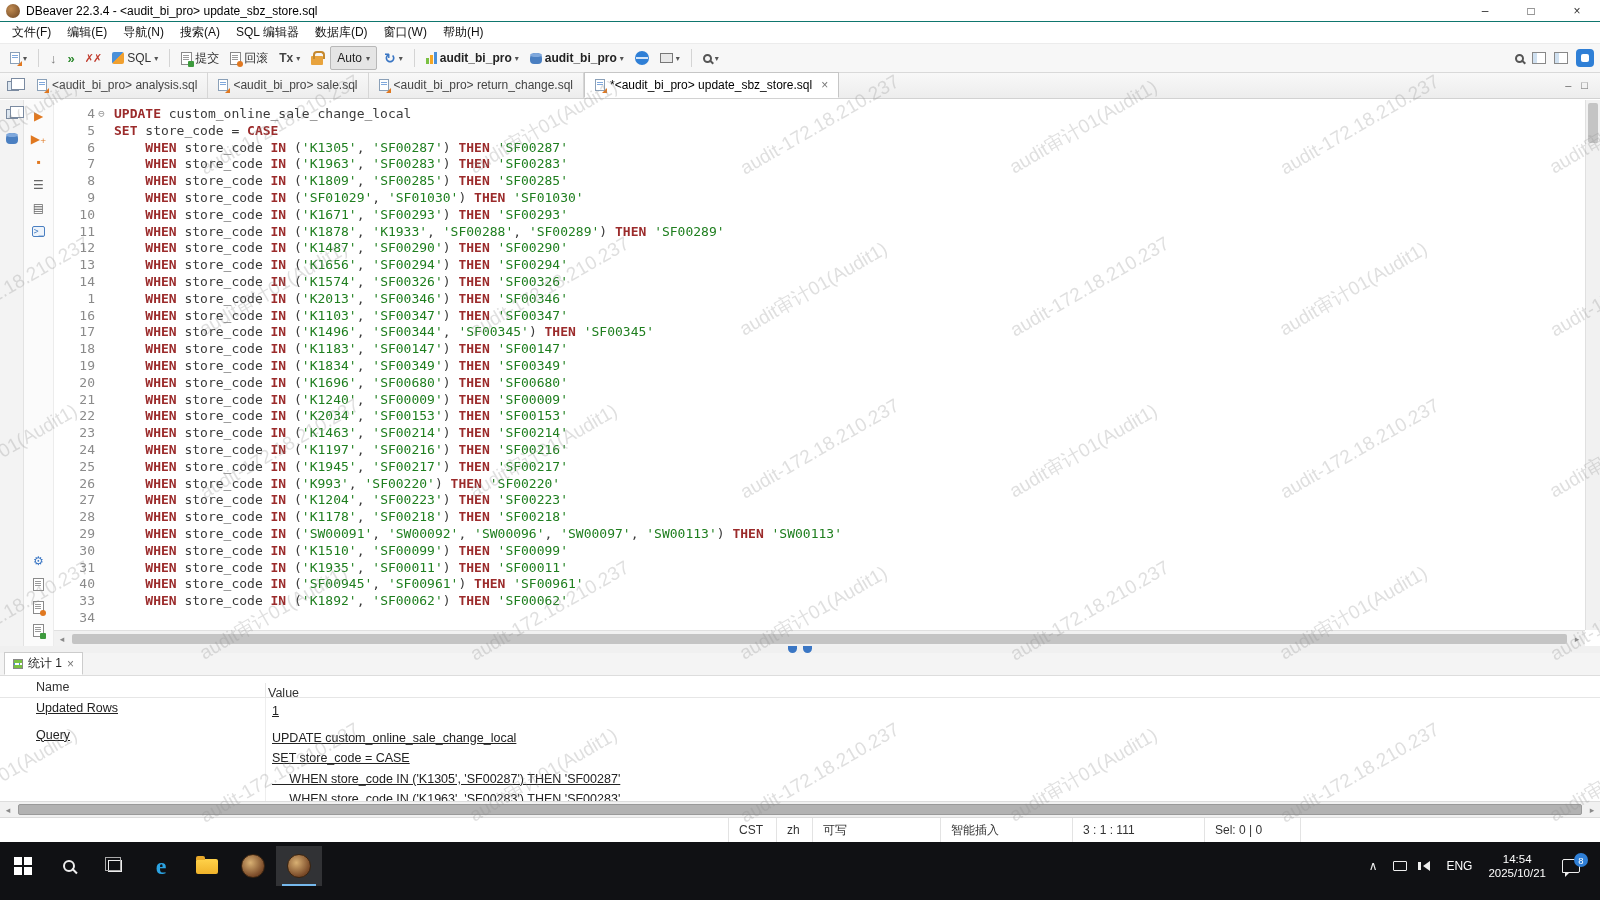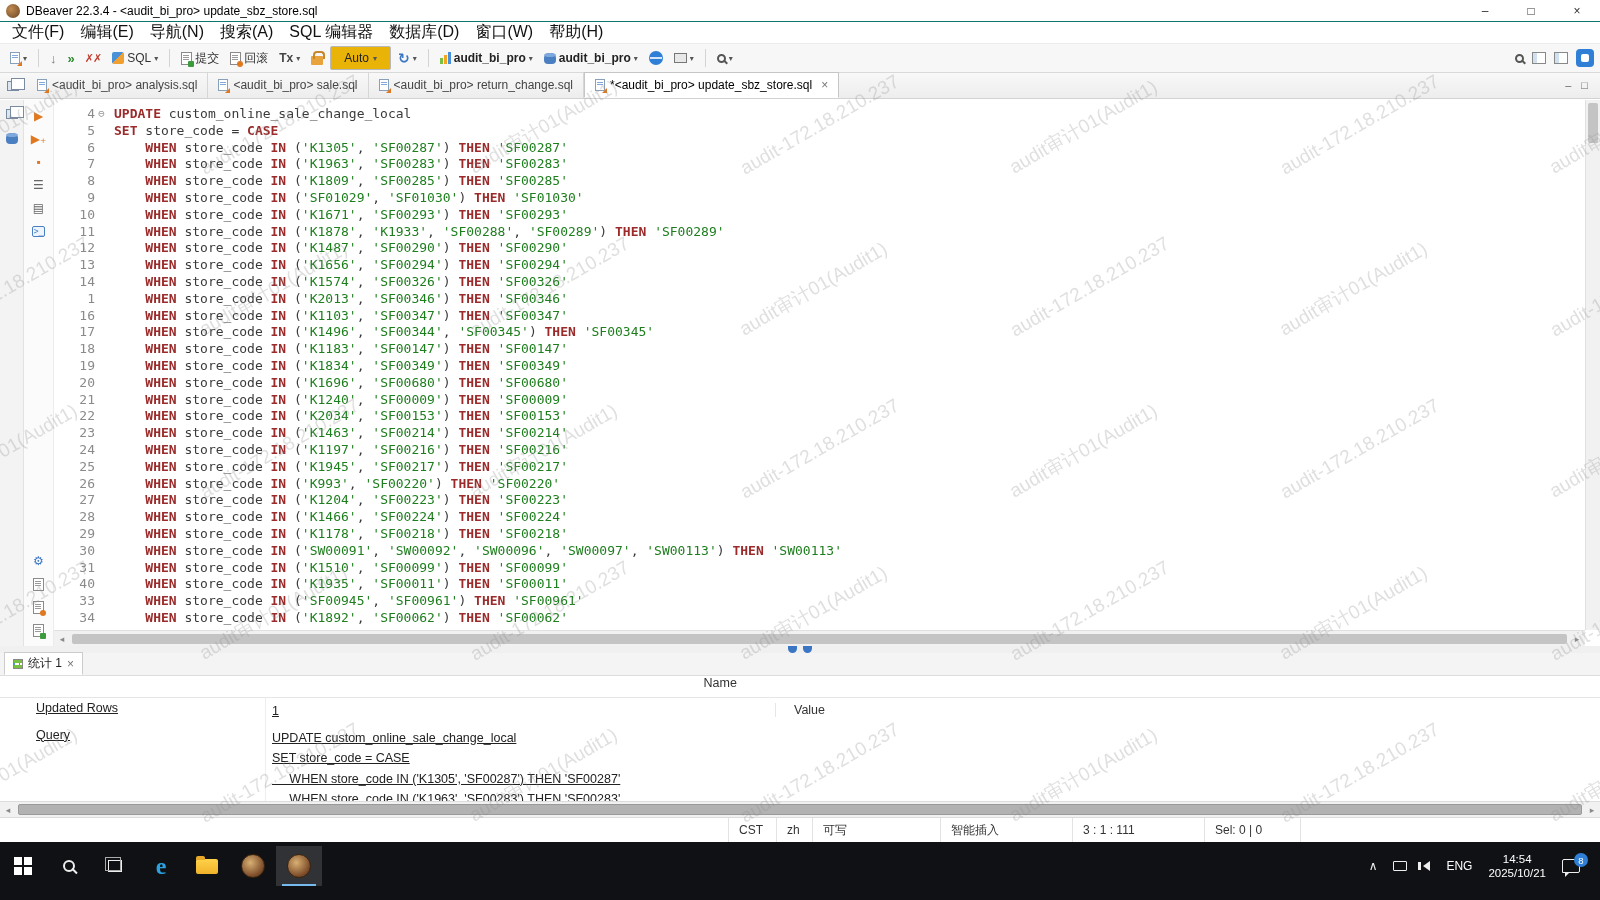--- a/index.html
+++ b/index.html
@@ -9,39 +9,39 @@
 
   
   .titlebar { position:absolute; top:0; left:0; right:0; height:22px; background:#ffffff; display:flex; align-items:center; border-bottom:1px solid #0f766e; }
   .app-ic { width:14px; height:14px; border-radius:50%; background:radial-gradient(circle at 35% 35%, #c08a50, #6b4423); margin:0 6px 0 6px; }
   .title-text { font-size:12px; color:#000; }
   .win-ctrls { margin-left:auto; display:flex; height:100%; }
   .win-btn { width:46px; height:100%; display:flex; align-items:center; justify-content:center; color:#333; font-size:12px; cursor:default; }
 
   
   .menubar { position:absolute; top:22px; left:0; right:0; height:22px; background:#fff; display:flex; align-items:center; padding-left:4px; border-bottom:1px solid #ececec; }
-  .menu-item { padding:3px 8px; font-size:16px; color:#111; }
+  .menu-item { padding:3px 8px; font-size:12px; color:#111; }
 
   
   .toolbar { position:absolute; top:44px; left:0; right:0; height:29px; background:#f7f7f7; border-bottom:1px solid #d9d9d9; display:flex; align-items:center; padding-left:6px; gap:3px; }
   .tbtn { display:flex; align-items:center; gap:3px; padding:2px 4px; border-radius:3px; color:#333; font-size:12px; background:transparent; border:none; }
   .tsep { width:1px; height:18px; background:#d4d4d4; margin:0 4px; }
   .caret { font-size:8px; color:#555; }
   .g-down { color:#7a7a7a; font-weight:bold; font-size:13px; }
   .g-fwd { color:#2d8a2d; font-weight:bold; font-size:13px; letter-spacing:-1px; }
   .g-xx { color:#c0392b; font-weight:bold; font-size:11px; letter-spacing:-1px; }
   .sql-ic { width:12px; height:12px; background:linear-gradient(135deg,#4a90d9 50%,#f0a030 50%); border-radius:2px; }
   .doc-ic { width:11px; height:13px; background:#fff; border:1px solid #8a8a8a; position:relative; }
   .doc-ic::after { content:""; position:absolute; left:1px; top:2px; width:6px; height:1px; box-shadow:0 2px 0 #9a9a9a, 0 4px 0 #9a9a9a; background:#9a9a9a; }
   .doc-green::before { content:""; position:absolute; right:-3px; bottom:-3px; width:6px; height:6px; background:#3d9a3d; border-radius:1px; }
   .doc-orange::before { content:""; position:absolute; right:-3px; bottom:-3px; width:6px; height:6px; background:#e07820; border-radius:50%; }
   .tx-label { font-weight:bold; color:#444; font-size:12px; }
   .lock-ic { position:relative; width:12px; height:9px; background:#e8a33d; border-radius:1px; margin-top:5px; }
   .lock-ic::before { content:""; position:absolute; top:-5px; left:2px; width:8px; height:6px; border:2px solid #c5882e; border-bottom:none; border-radius:4px 4px 0 0; }
-  .combo-box { display:flex; align-items:center; gap:4px; background:#eab308; border:1px solid #b8b8b8; height:24px; padding:0 13px; border-radius:2px; font-size:12px; color:#222; }
+  .combo-box { display:flex; align-items:center; gap:4px; background:#e5e5e5; border:1px solid #b8b8b8; height:24px; padding:0 6px; border-radius:2px; font-size:12px; color:#222; }
   .refresh-ic { color:#3a76c4; font-size:14px; font-weight:bold; }
   .bars-ic { display:flex; align-items:flex-end; gap:1px; height:12px; }
   .bars-ic i { display:block; width:3px; background:#4a90d9; }
   .bars-ic i:nth-child(1){ height:6px; background:#7ac143; }
   .bars-ic i:nth-child(2){ height:9px; background:#f5a623; }
   .bars-ic i:nth-child(3){ height:12px; background:#4a90d9; }
   .conn-label { font-weight:bold; color:#222; }
   .db-ic { position:relative; width:12px; height:11px; background:#4a7fc1; border-radius:5px 5px 4px 4px; }
   .db-ic::before { content:""; position:absolute; top:0; left:0; width:12px; height:4px; background:#7fa8dc; border-radius:50%; }
   .globe-ic { width:14px; height:14px; border-radius:50%; background:#2f7fd6; position:relative; }
@@ -100,23 +100,23 @@
 
   
   .results { position:absolute; top:653px; left:0; right:0; height:164px; background:#fff; }
   .rtabs { height:23px; background:#f4f4f4; border-bottom:1px solid #ddd; display:flex; align-items:flex-end; padding-left:4px; }
   .rtab { display:flex; align-items:center; gap:5px; background:#fff; border:1px solid #ccc; border-bottom:1px solid #fff; padding:2px 8px; font-size:12px; color:#222; }
   .grid-ic { width:10px; height:10px; background:
       linear-gradient(#7ac143 3px, transparent 3px),
       linear-gradient(90deg,#4a90d9 1px, transparent 1px);
       background-size:100% 5px, 5px 100%; border:1px solid #888; }
   .rclose { color:#777; font-size:12px; }
-  .rheader { height:22px; display:flex; border-bottom:1px solid #e6e6e6; font-size:12.5px; color:#333; align-items:center;flex-direction:column; }
+  .rheader { height:22px; display:flex; border-bottom:1px solid #e6e6e6; font-size:12.5px; color:#333; align-items:center; }
   .rheader .hname { width:265px; padding-left:36px; }
-  .rheader .hvalue { flex:1; padding-left:18px; border-left:1px solid #e6e6e6; height:100%; display:flex; align-items:center;margin-top:13px; }
+  .rheader .hvalue { flex:1; padding-left:2px; border-left:1px solid #e6e6e6; height:100%; display:flex; align-items:center;margin-top:13px; }
   .rrows { height:103px; overflow:hidden;text-decoration:underline; }
   .rrow { display:flex; font-size:12.5px; color:#222; }
   .rname { width:265px; padding:3px 0 3px 36px; flex:none; }
   .rvalue { flex:1; border-left:1px solid #eee; padding:3px 0 3px 6px; }
   .vline { height:20.5px; line-height:20.5px; white-space:pre; }
   .rhscroll { position:absolute; bottom:0; left:0; right:0; height:16px; background:#f1f1f1; border-top:1px solid #ddd; display:flex; align-items:center; }
   .rhthumb { height:11px; background:#b2b2b2; border:1px solid #9a9a9a; border-radius:2px; flex:1; margin:0 2px 0 2px; }
 
   
   .statusbar { position:absolute; top:817px; left:0; right:0; height:25px; background:#fff; border-top:1px solid #dcdcdc; display:flex; align-items:stretch; font-size:12px; color:#333; }
@@ -467,21 +467,20 @@
           <div class="cline">    <span class="tok-kw">WHEN</span> store_code <span class="tok-kw">IN</span> (<span class="tok-str">'K1183'</span>, <span class="tok-str">'SF00147'</span>) <span class="tok-kw">THEN</span> <span class="tok-str">'SF00147'</span></div>
           <div class="cline">    <span class="tok-kw">WHEN</span> store_code <span class="tok-kw">IN</span> (<span class="tok-str">'K1834'</span>, <span class="tok-str">'SF00349'</span>) <span class="tok-kw">THEN</span> <span class="tok-str">'SF00349'</span></div>
           <div class="cline">    <span class="tok-kw">WHEN</span> store_code <span class="tok-kw">IN</span> (<span class="tok-str">'K1696'</span>, <span class="tok-str">'SF00680'</span>) <span class="tok-kw">THEN</span> <span class="tok-str">'SF00680'</span></div>
           <div class="cline">    <span class="tok-kw">WHEN</span> store_code <span class="tok-kw">IN</span> (<span class="tok-str">'K1240'</span>, <span class="tok-str">'SF00009'</span>) <span class="tok-kw">THEN</span> <span class="tok-str">'SF00009'</span></div>
           <div class="cline">    <span class="tok-kw">WHEN</span> store_code <span class="tok-kw">IN</span> (<span class="tok-str">'K2034'</span>, <span class="tok-str">'SF00153'</span>) <span class="tok-kw">THEN</span> <span class="tok-str">'SF00153'</span></div>
           <div class="cline">    <span class="tok-kw">WHEN</span> store_code <span class="tok-kw">IN</span> (<span class="tok-str">'K1463'</span>, <span class="tok-str">'SF00214'</span>) <span class="tok-kw">THEN</span> <span class="tok-str">'SF00214'</span></div>
           <div class="cline">    <span class="tok-kw">WHEN</span> store_code <span class="tok-kw">IN</span> (<span class="tok-str">'K1197'</span>, <span class="tok-str">'SF00216'</span>) <span class="tok-kw">THEN</span> <span class="tok-str">'SF00216'</span></div>
           <div class="cline">    <span class="tok-kw">WHEN</span> store_code <span class="tok-kw">IN</span> (<span class="tok-str">'K1945'</span>, <span class="tok-str">'SF00217'</span>) <span class="tok-kw">THEN</span> <span class="tok-str">'SF00217'</span></div>
           <div class="cline">    <span class="tok-kw">WHEN</span> store_code <span class="tok-kw">IN</span> (<span class="tok-str">'K993'</span>, <span class="tok-str">'SF00220'</span>) <span class="tok-kw">THEN</span> <span class="tok-str">'SF00220'</span></div>
           <div class="cline">    <span class="tok-kw">WHEN</span> store_code <span class="tok-kw">IN</span> (<span class="tok-str">'K1204'</span>, <span class="tok-str">'SF00223'</span>) <span class="tok-kw">THEN</span> <span class="tok-str">'SF00223'</span></div>
-          <div class="cline">    <span class="tok-kw">WHEN</span> store_code <span class="tok-kw">IN</span> (<span class="tok-str">'K1466'</span>, <span class="tok-str">'SF00224'</span>) <span class="tok-kw">THEN</span> <span class="tok-str">'SF00224'</span></div>
           <div class="cline">    <span class="tok-kw">WHEN</span> store_code <span class="tok-kw">IN</span> (<span class="tok-str">'K1178'</span>, <span class="tok-str">'SF00218'</span>) <span class="tok-kw">THEN</span> <span class="tok-str">'SF00218'</span></div>
           <div class="cline">    <span class="tok-kw">WHEN</span> store_code <span class="tok-kw">IN</span> (<span class="tok-str">'SW00091'</span>, <span class="tok-str">'SW00092'</span>, <span class="tok-str">'SW00096'</span>, <span class="tok-str">'SW00097'</span>, <span class="tok-str">'SW00113'</span>) <span class="tok-kw">THEN</span> <span class="tok-str">'SW00113'</span></div>
           <div class="cline">    <span class="tok-kw">WHEN</span> store_code <span class="tok-kw">IN</span> (<span class="tok-str">'K1510'</span>, <span class="tok-str">'SF00099'</span>) <span class="tok-kw">THEN</span> <span class="tok-str">'SF00099'</span></div>
           <div class="cline">    <span class="tok-kw">WHEN</span> store_code <span class="tok-kw">IN</span> (<span class="tok-str">'K1935'</span>, <span class="tok-str">'SF00011'</span>) <span class="tok-kw">THEN</span> <span class="tok-str">'SF00011'</span></div>
           <div class="cline">    <span class="tok-kw">WHEN</span> store_code <span class="tok-kw">IN</span> (<span class="tok-str">'SF00945'</span>, <span class="tok-str">'SF00961'</span>) <span class="tok-kw">THEN</span> <span class="tok-str">'SF00961'</span></div>
           <div class="cline">    <span class="tok-kw">WHEN</span> store_code <span class="tok-kw">IN</span> (<span class="tok-str">'K1892'</span>, <span class="tok-str">'SF00062'</span>) <span class="tok-kw">THEN</span> <span class="tok-str">'SF00062'</span></div>
         </div>
       <div class="vscroll">
           <div class="vthumb"></div>
         </div>

